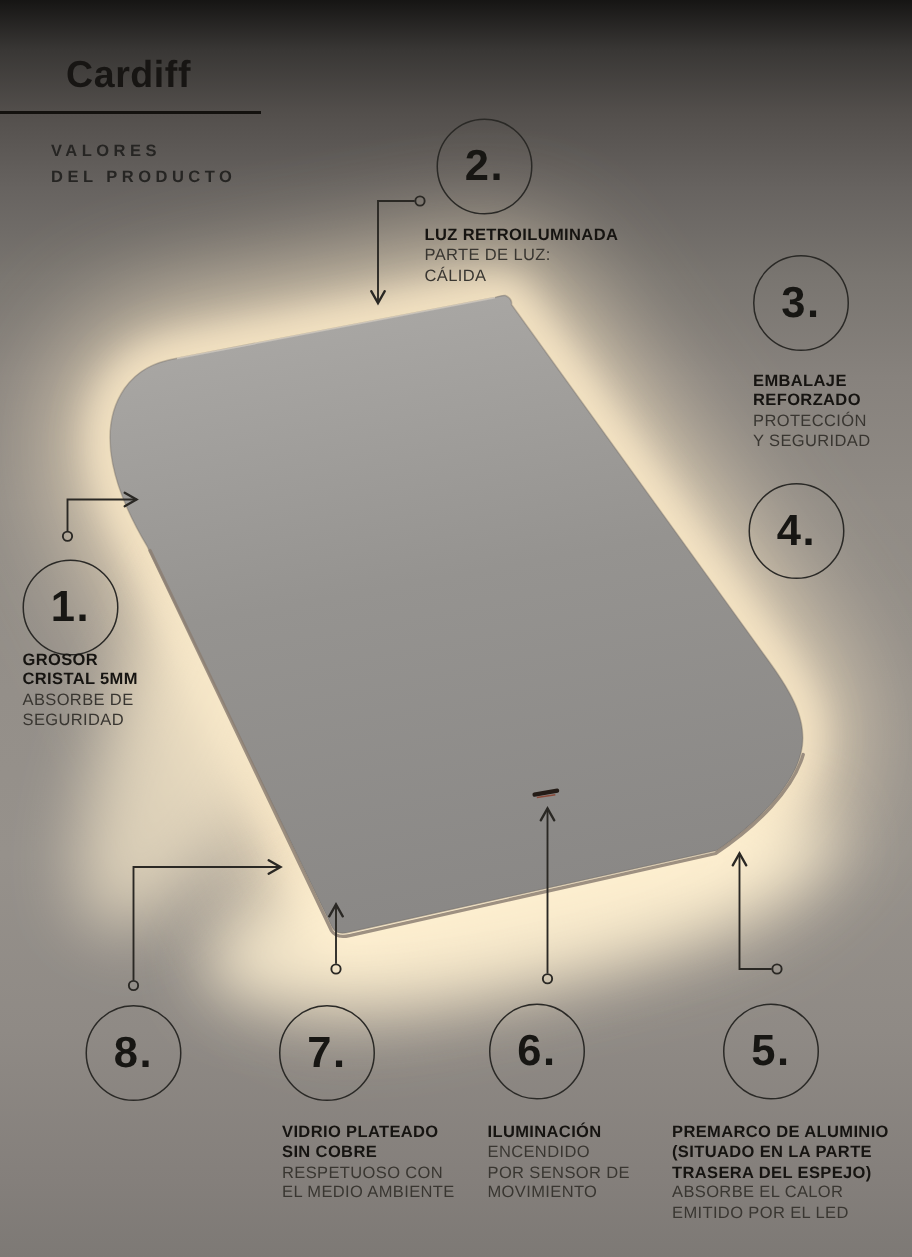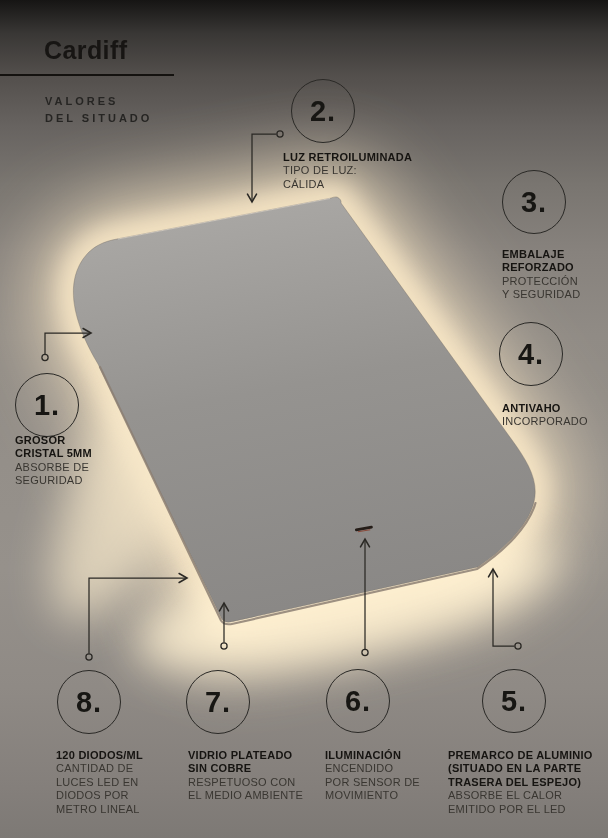--- a/index.html
+++ b/index.html
@@ -17,21 +17,21 @@
         #87827d 30%, #908b85 40%, #948f89 55%, #96918b 68%,
         #8f8a85 82%, #847f7b 94%, #7d7975 100%);
   }
   svg.scene{position:absolute;left:0;top:0;}
   .brand-title{
     position:absolute;left:44px;top:36px;
     font-size:25px;font-weight:bold;letter-spacing:.4px;color:#171513;
   }
   .title-rule{position:absolute;left:0;top:74px;width:174px;height:2px;background:#14120f;}
   .brand-sub{
-    position:absolute;left:45px;top:93px;
+    position:absolute;left:34px;top:93px;
     font-size:11px;line-height:17px;letter-spacing:3px;color:#262523;font-weight:bold;
   }
   .badge{
     position:absolute;width:62px;height:62px;border:1.7px solid #2a2926;border-radius:50%;
     display:flex;align-items:center;justify-content:center;
     font-size:29px;font-weight:bold;color:#171613;letter-spacing:1px;
   }
   .lbl{
     position:absolute;font-size:11px;line-height:13.4px;letter-spacing:.25px;color:#393631;
     white-space:nowrap;
@@ -107,21 +107,21 @@
         <circle cx="89" cy="657" r="3.1"></circle>
         <polyline points="89,653.5 89,578 187,578" marker-end="url(#arr)"></polyline>
       </g>
     </g>
   </svg>
 
   <div class="brand-title">Cardiff</div>
   <div class="title-rule"></div>
   <div class="brand-sub">
     <div>VALORES</div>
-    <div>DEL SITUADO</div>
+    <div>DEL PRODUCTO</div>
   </div>
 
   <div class="badge" style="left:15px;top:373px">
       <span>1.</span>
     </div>
   <div class="badge" style="left:291px;top:79px">
       <span>2.</span>
     </div>
   <div class="badge" style="left:502px;top:170px">
       <span>3.</span>
@@ -144,35 +144,31 @@
 
   <div class="lbl" style="left:15px;top:434px">
     <div class="b">GROSOR</div>
     <div class="b">CRISTAL 5MM</div>
     <div>ABSORBE DE</div>
     <div>SEGURIDAD</div>
   </div>
 
   <div class="lbl" style="left:283px;top:151px">
     <div class="b">LUZ RETROILUMINADA</div>
-    <div>TIPO DE LUZ:</div>
+    <div>PARTE DE LUZ:</div>
     <div>CÁLIDA</div>
   </div>
 
   <div class="lbl" style="left:502px;top:248px">
     <div class="b">EMBALAJE</div>
     <div class="b">REFORZADO</div>
     <div>PROTECCIÓN</div>
     <div>Y SEGURIDAD</div>
   </div>
 
-  <div class="lbl" style="left:502px;top:402px">
-    <div class="b">ANTIVAHO</div>
-    <div>INCORPORADO</div>
-  </div>
 
   <div class="lbl" style="left:325px;top:749px">
     <div class="b">ILUMINACIÓN</div>
     <div>ENCENDIDO</div>
     <div>POR SENSOR DE</div>
     <div>MOVIMIENTO</div>
   </div>
 
   <div class="lbl" style="left:448px;top:749px">
     <div class="b">PREMARCO DE ALUMINIO</div>
@@ -182,20 +178,13 @@
     <div>EMITIDO POR EL LED</div>
   </div>
 
   <div class="lbl" style="left:188px;top:749px">
     <div class="b">VIDRIO PLATEADO</div>
     <div class="b">SIN COBRE</div>
     <div>RESPETUOSO CON</div>
     <div>EL MEDIO AMBIENTE</div>
   </div>
 
-  <div class="lbl" style="left:56px;top:749px">
-    <div class="b">120 DIODOS/ML</div>
-    <div>CANTIDAD DE</div>
-    <div>LUCES LED EN</div>
-    <div>DIODOS POR</div>
-    <div>METRO LINEAL</div>
-  </div>
 </div>
 
 </body></html>

